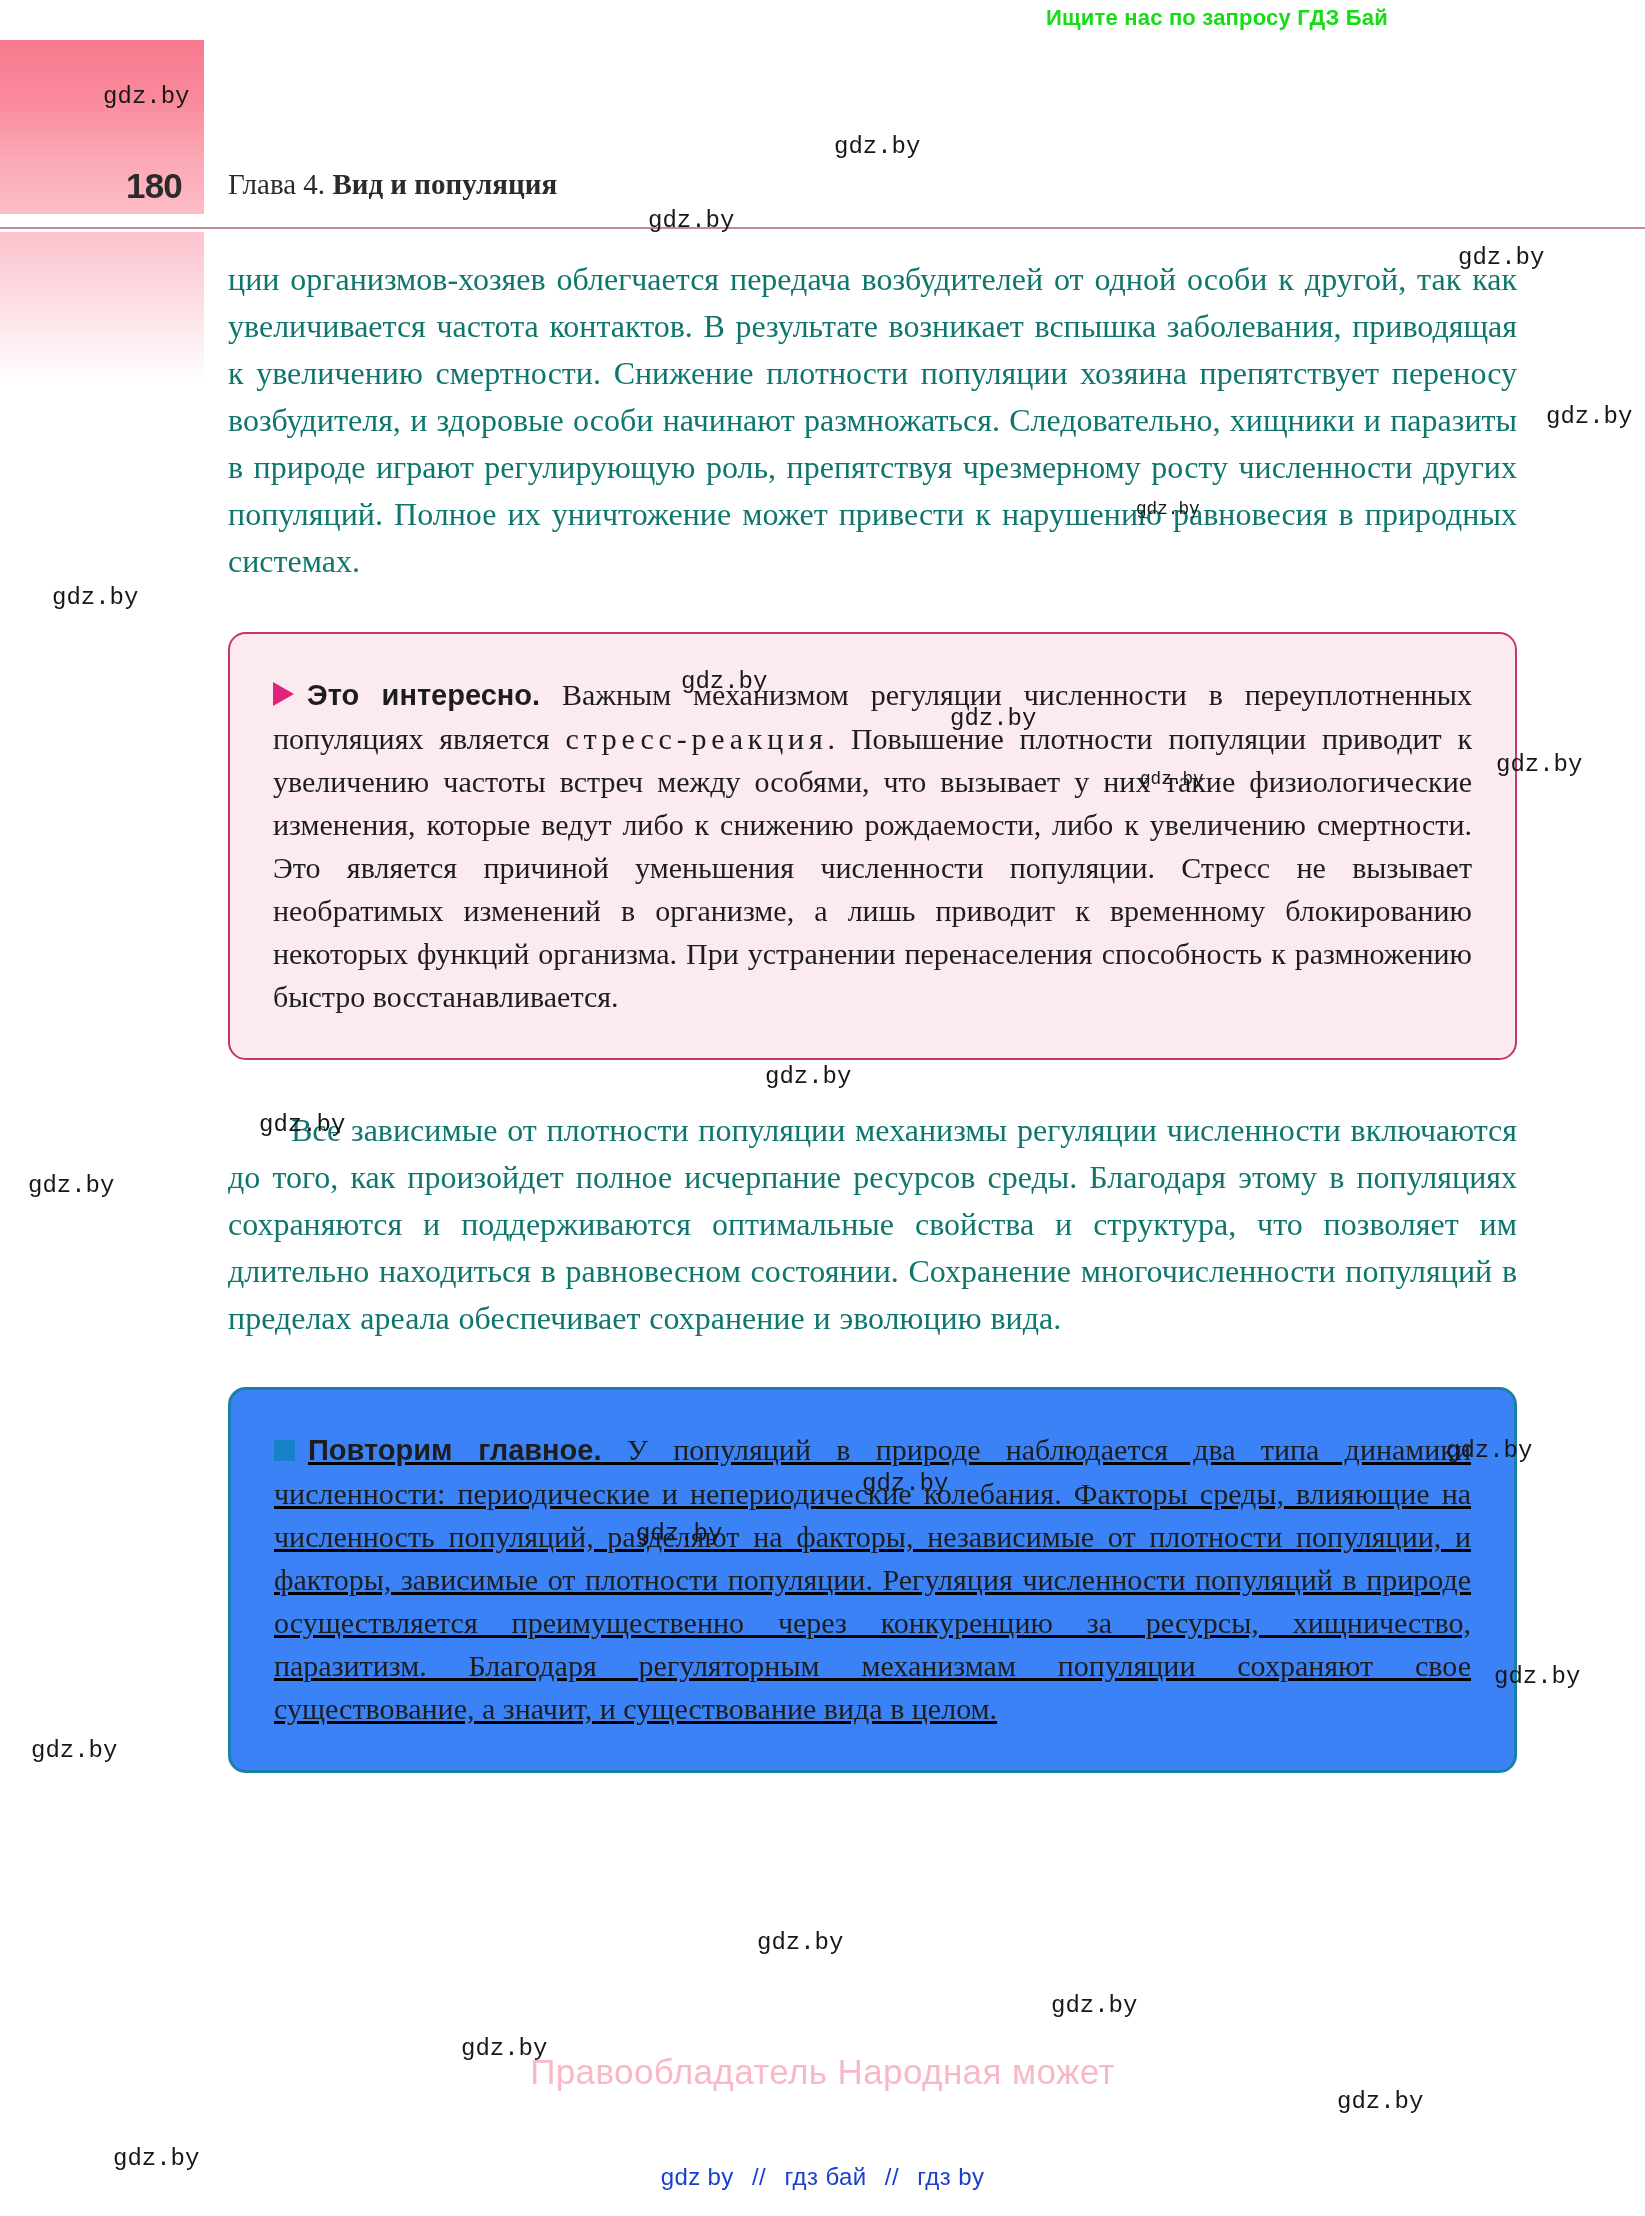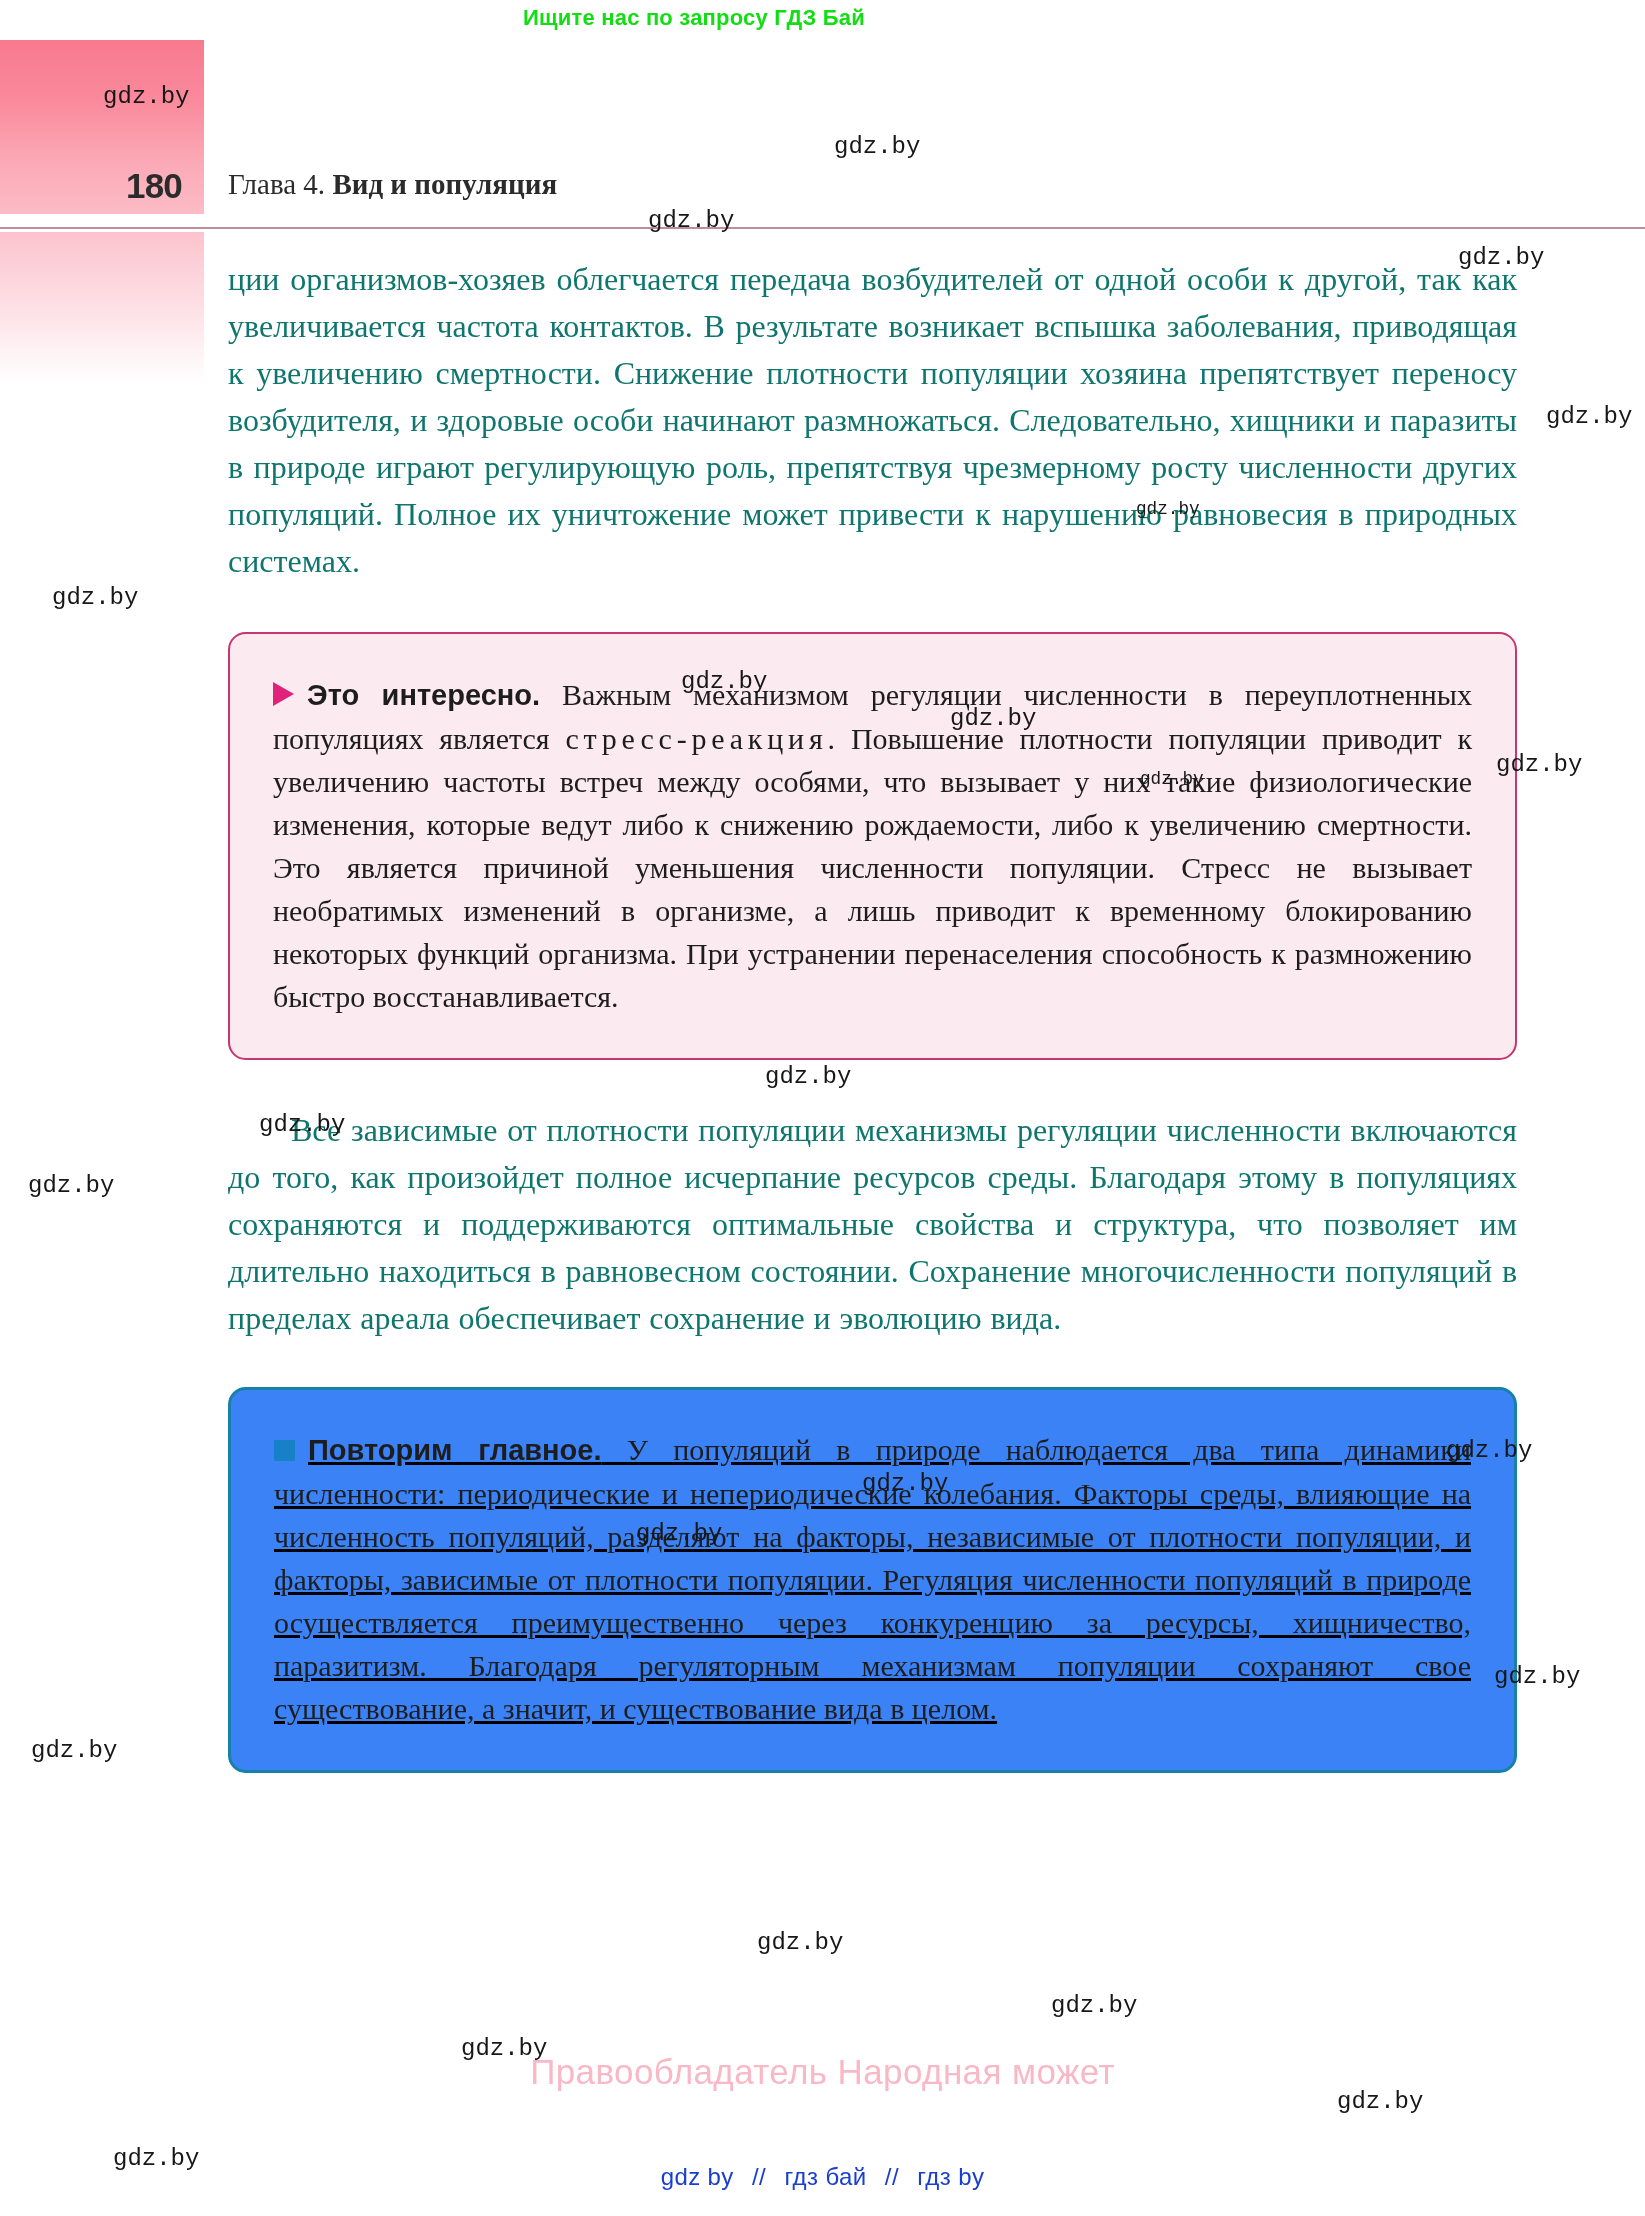--- a/index.html
+++ b/index.html
@@ -15,21 +15,21 @@
     font-family: "Liberation Serif", "DejaVu Serif", serif;
   }
 
   
   .promo-banner {
     position: absolute;
     top: 0px;
     left: 0;
     width: 1388px;
     height: 35px;
-    text-align: center;
+    text-align: right;
     line-height: 35px;
     color: #13dd13;
     font-family: "Liberation Sans", "DejaVu Sans", sans-serif;
     font-size: 22px;
     font-weight: 600;
     letter-spacing: 0.2px;
     white-space: nowrap;
   }
 
   

